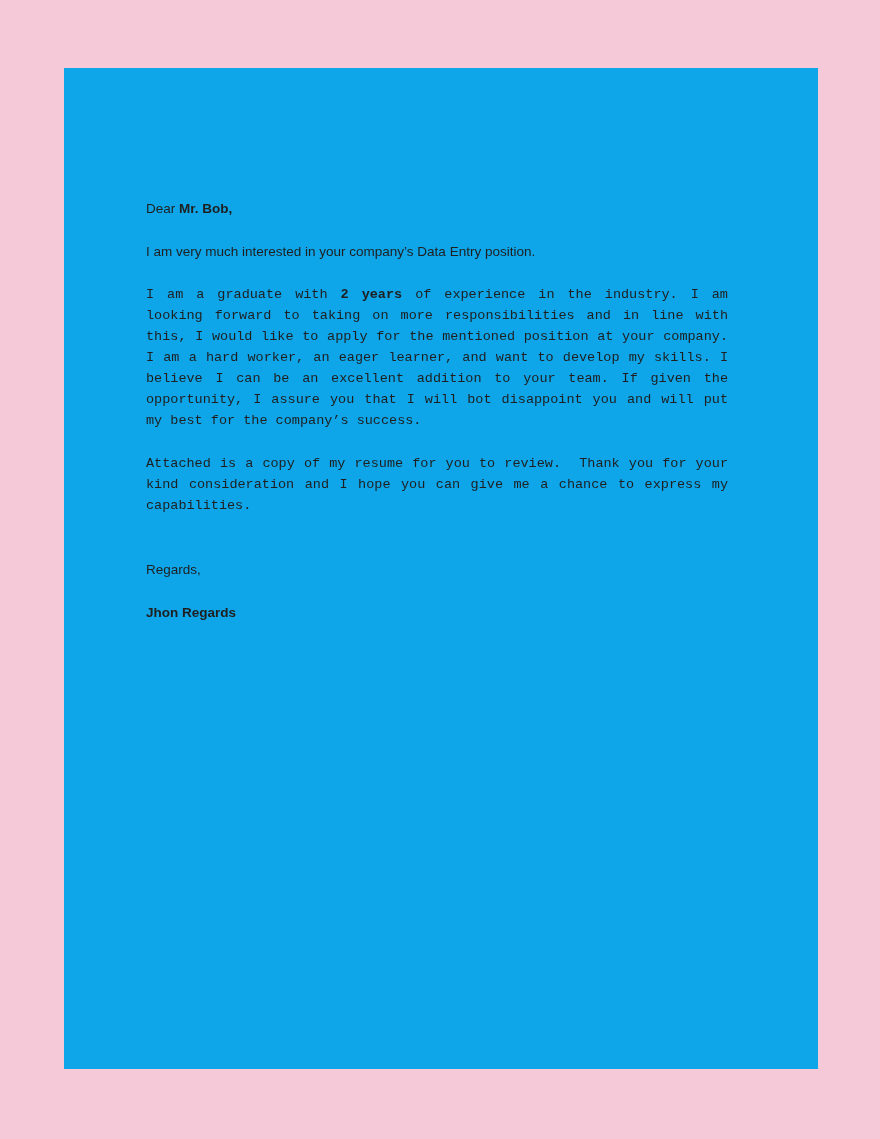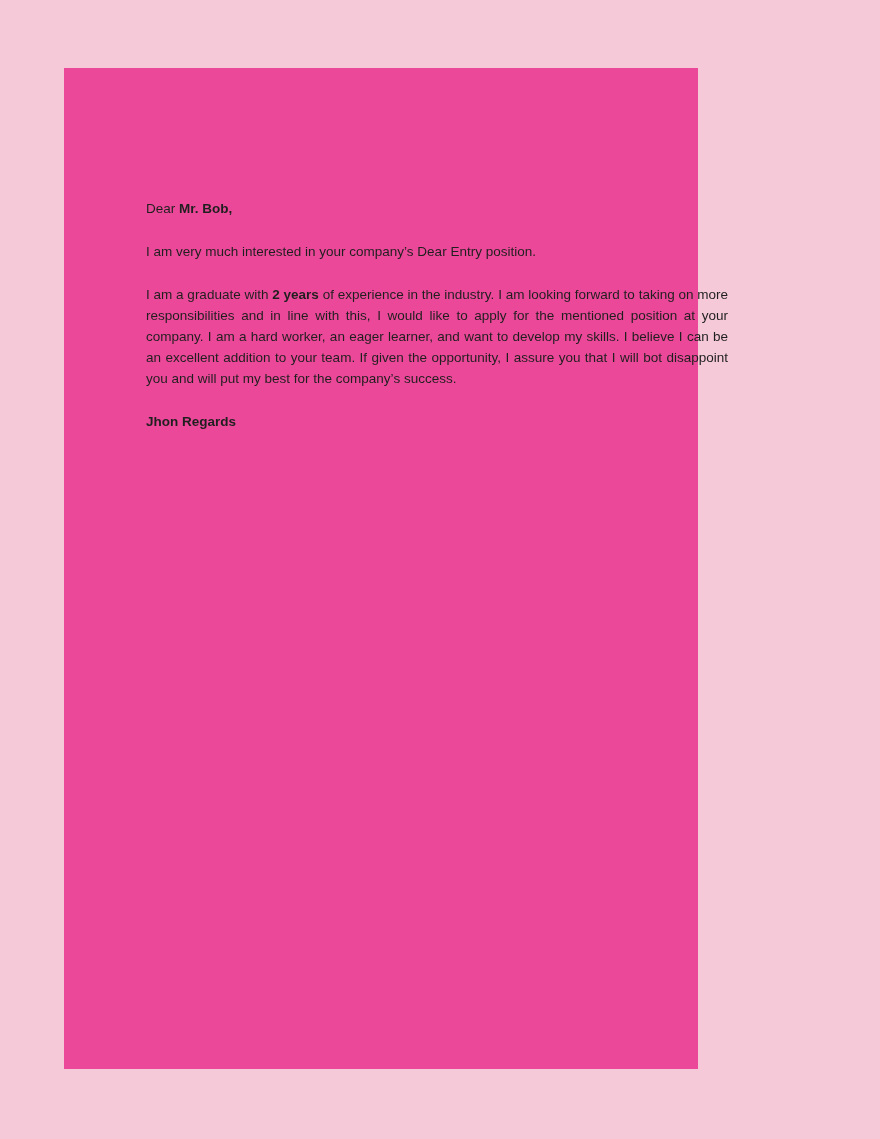--- a/index.html
+++ b/index.html
@@ -13,59 +13,62 @@
   .canvas {
     position: relative;
     width: 880px;
     height: 1139px;
     background: #f5c9d8;
   }
   .paper {
     position: absolute;
     left: 64px;
     top: 68px;
-    width: 634px;
+    width: 754px;
     height: 1001px;
-    background: #ec4899;
+    background: #0ea5e9;
   }
   .letter-body {
     position: absolute;
     left: 82px;
     top: 130px;
     width: 582px;
     color: #1f1f1f;
     font-size: 13.5px;
     line-height: 21px;
   }
   .letter-body p {
     margin: 0 0 22px 0;
     white-space: pre-wrap;
   }
   .para-justify {
     text-align: justify;
+    font-family: Liberation Mono, monospace;
   }
   .para-gap-large {
     margin-bottom: 43px !important;
   }
   .bold { font-weight: bold; }
   .signature { font-weight: bold; }
 </style>
 </head>
 <body>
 
 <div class="canvas">
   <div class="paper">
     <div class="letter-body">
 
       <p><span>Dear </span><span class="bold">Mr. Bob,</span></p>
 
 
-      <p>I am very much interested in your company’s Dear Entry position.</p>
+      <p>I am very much interested in your company’s Data Entry position.</p>
 
       <p class="para-justify"><span>I am a graduate with </span><span class="bold">2 years</span><span> of experience in the industry. I am looking forward to taking on more responsibilities and in line with this, I would like to apply for the mentioned position at your company. I am a hard worker, an eager learner, and want to develop my skills. I believe I can be an excellent addition to your team. If given the opportunity, I assure you that I will bot disappoint you and will put my best for the company’s success.</span></p>
 
+      <p class="para-justify para-gap-large">Attached is a copy of my resume for you to review.  Thank you for your kind consideration and I hope you can give me a chance to express my capabilities.</p>
 
+      <p>Regards,</p>
 
       <p class="signature">Jhon Regards</p>
 
     </div>
   </div>
 </div>
 
 </body></html>

